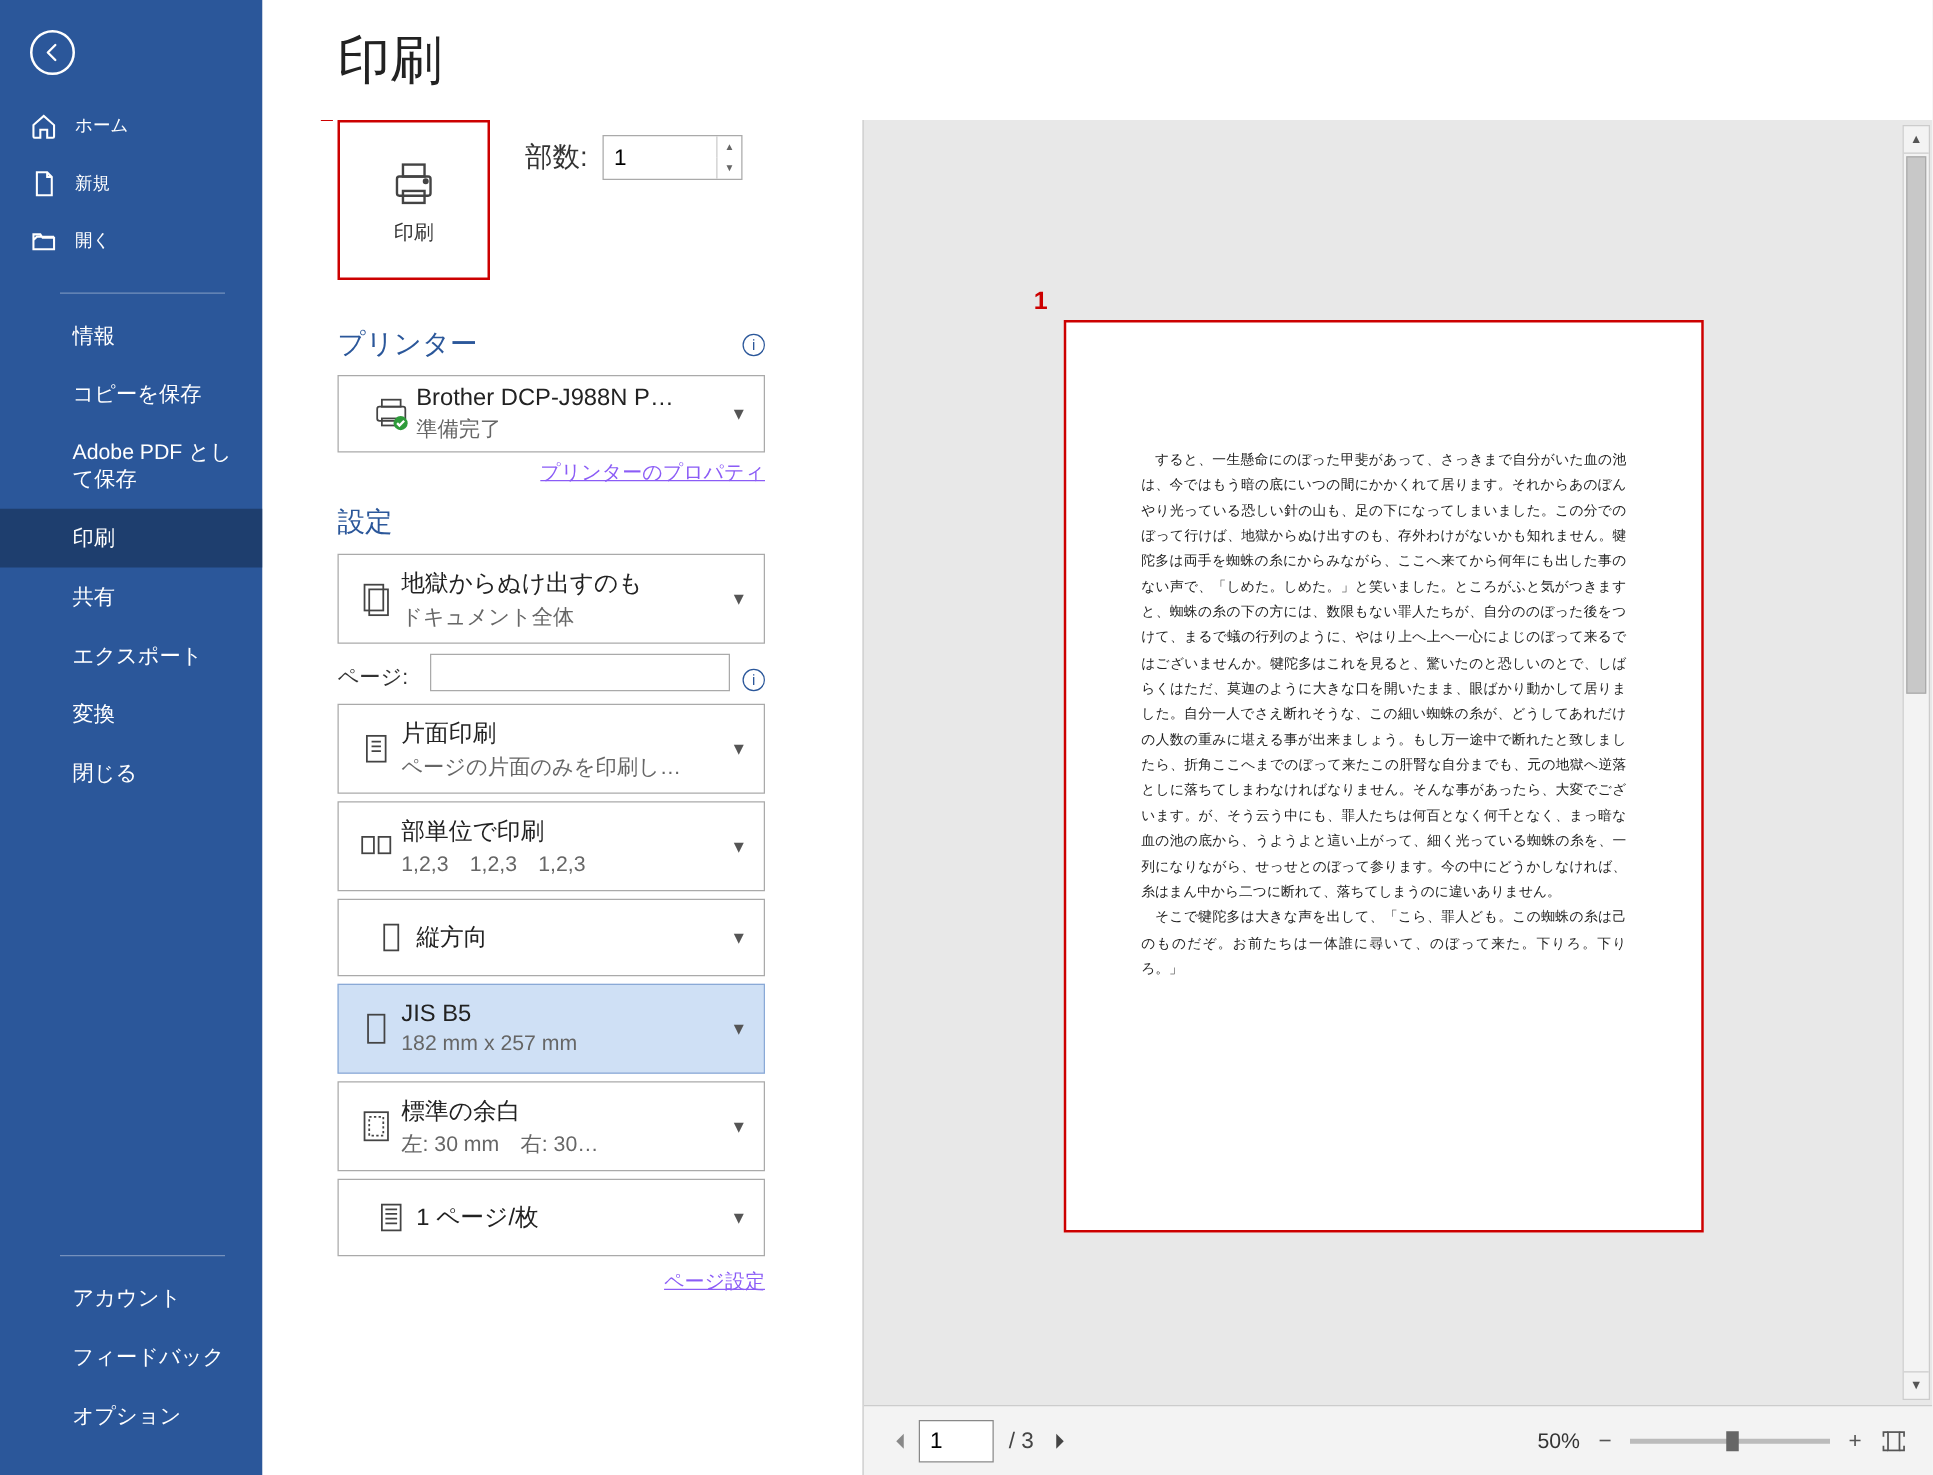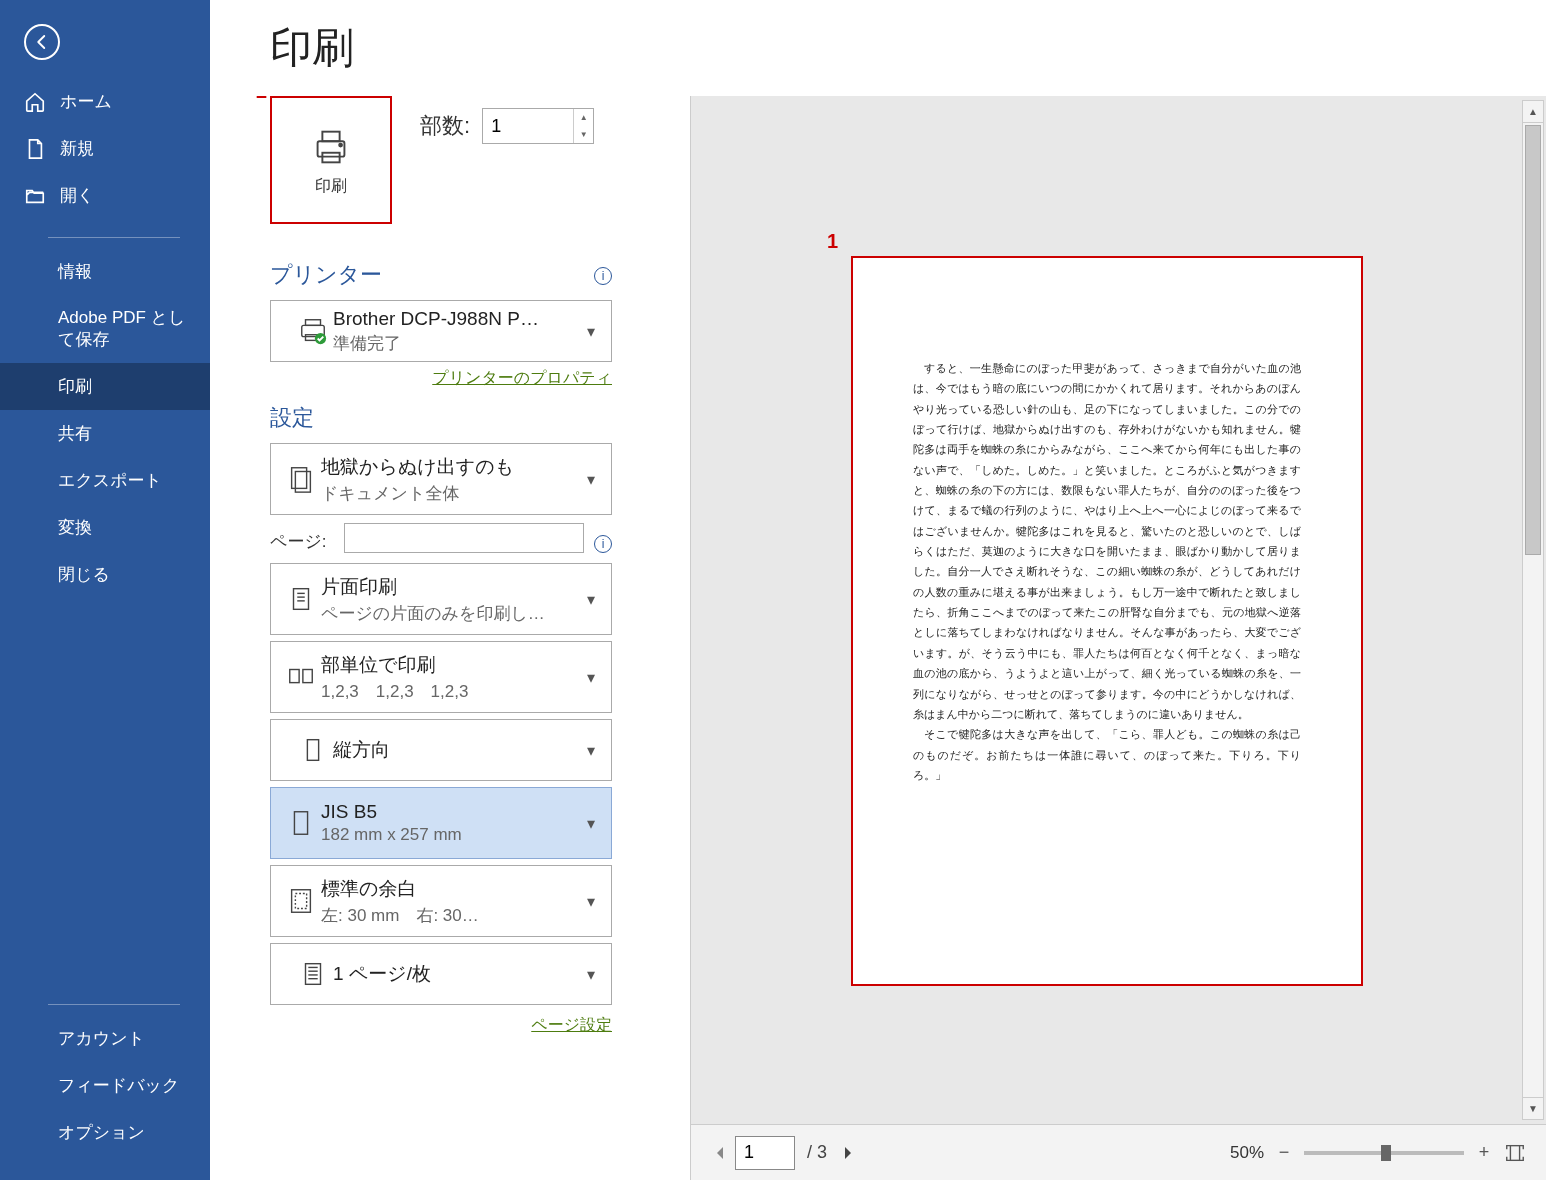--- a/index.html
+++ b/index.html
@@ -5,21 +5,21 @@
 * { margin: 0; padding: 0; box-sizing: border-box; font-family: "Meiryo", "Yu Gothic", sans-serif; }
 html, body { width: 1546px; height: 1180px; overflow: hidden; }
 .app { display: flex; width: 100%; height: 100%; background: #f0f0f0; }
 
 
 .sidebar { width: 210px; background: #2b579a; color: #fff; display: flex; flex-direction: column; padding-top: 12px; }
 .back-btn { width: 36px; height: 36px; border: 2px solid #fff; border-radius: 50%; margin: 12px 0 18px 24px; display: flex; align-items: center; justify-content: center; cursor: pointer; }
 .back-btn svg { width: 18px; height: 18px; fill: #fff; }
 .sidebar-sec { padding: 0 0 8px 0; }
 .sidebar-divider { border-top: 1px solid rgba(255,255,255,0.35); margin: 10px 30px 10px 48px; }
-.sidebar-item { display: flex; align-items: center; padding: 12px 18px 12px 24px; cursor: pointer; font-size: 17px; gap: 14px; }
+.sidebar-item { display: flex; align-items: center; padding: 12px 18px 12px 24px; cursor: pointer; font-size: 14px; gap: 14px; }
 .sidebar-item.sub { padding-left: 58px; font-size: 17px; }
 .sidebar-item.active { background: #1e3e6e; }
 .sidebar-item svg { width: 22px; height: 22px; fill: #fff; flex-shrink: 0; }
 .sidebar-bottom { margin-top: auto; padding-bottom: 24px; }
 
 
 .main { flex: 1; display: flex; flex-direction: column; background: #fff; }
 .main-header { padding: 20px 0 20px 60px; font-size: 42px; color: #222; }
 .main-body { flex: 1; display: flex; overflow: hidden; }
 
@@ -44,21 +44,21 @@
 .dropdown.tall { height: 62px; padding-left: 22px; }
 .dropdown.med { height: 72px; }
 .dropdown.selected { background: #cfe0f5; border-color: #8aa9d6; }
 .dropdown .dd-icon { width: 40px; display:flex; align-items:center; justify-content:center; }
 .dropdown .dd-icon svg { width: 30px; height: 30px; fill:none; stroke:#444; stroke-width:1.5; }
 .dropdown .dd-text { flex:1; overflow:hidden; }
 .dropdown .dd-text .line1 { font-size: 19px; color: #222; white-space:nowrap; overflow:hidden; text-overflow:ellipsis; }
 .dropdown .dd-text .line2 { font-size: 17px; color: #666; white-space:nowrap; overflow:hidden; text-overflow:ellipsis; margin-top:2px; }
 .dropdown .dd-caret { width: 20px; color:#555; display:flex; align-items:center; justify-content:center; }
 .link-right { width:342px; text-align:right; margin-bottom: 14px; }
-.link-right a { color:#4d7c0f; font-size:16px; text-decoration:underline; cursor:pointer; }
+.link-right a { color:#8b5cf6; font-size:16px; text-decoration:underline; cursor:pointer; }
 
 .pages-row { display:flex; align-items:flex-end; gap: 10px; width:342px; margin: 8px 0 10px 0; }
 .pages-label { font-size:17px; color:#333; width: 64px; }
 .pages-input { flex:1; height:30px; border:1px solid #aaa; }
 
 
 .preview { flex:1; background:#e8e8e8; position:relative; border-left:1px solid #ccc; overflow:hidden; }
 .scrollbar { position:absolute; right:2px; top:4px; bottom:60px; width:22px; background:#f3f3f3; border:1px solid #ccc; }
 .scroll-up, .scroll-down { height:22px; display:flex; align-items:center; justify-content:center; font-size:10px; color:#555; border-bottom:1px solid #ccc; }
 .scroll-down { position:absolute; bottom:0; left:0; right:0; border-top:1px solid #ccc; border-bottom:none; }
@@ -114,20 +114,23 @@
           </svg>
         <span>開く</span>
       </div>
     </div>
     <div class="sidebar-divider"></div>
     <div class="sidebar-sec">
       <div class="sidebar-item sub">
           <span>情報</span>
         </div>
       <div class="sidebar-item sub">
+          <span>コピーを保存</span>
+        </div>
+      <div class="sidebar-item sub">
           <span style="line-height:1.3;">Adobe PDF として保存</span>
         </div>
       <div class="sidebar-item sub active">
           <span>印刷</span>
         </div>
       <div class="sidebar-item sub">
           <span>共有</span>
         </div>
       <div class="sidebar-item sub">
           <span>エクスポート</span>

